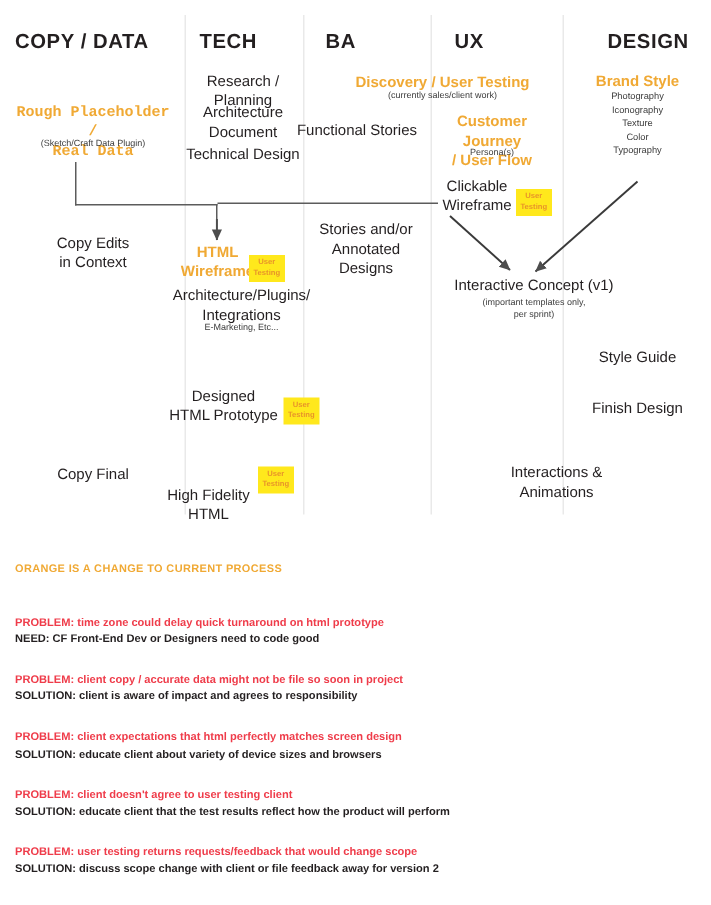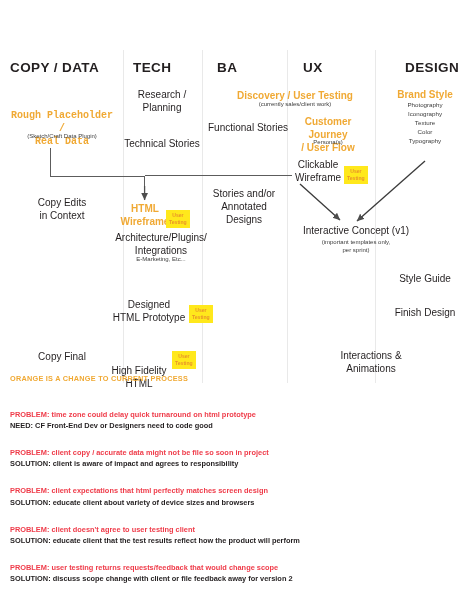--- a/index.html
+++ b/index.html
@@ -18,21 +18,20 @@
     -webkit-font-smoothing: antialiased;
   }
 
   
   #lane-board {
     position: absolute;
     left: 0;
     top: 0;
     width: 474px;
     height: 350px;
-    margin-top: 40px;
   }
   .lane-divider {
     position: absolute;
     top: 10px;
     width: 1px;
     height: 333px;
     background: #e9e9e9;
   }
 
   
@@ -158,36 +157,37 @@
 
   <div class="node wrap n-main n-org" style="left:8px; top:70px; width:108px;font-family:Liberation Mono, monospace;">Rough Placeholder /<br>Real Data</div>
   <div class="node wrap n-sub" style="left:8px; top:93px; width:108px;">(Sketch/Craft Data Plugin)</div>
 
   <div class="node wrap n-main n-dark" style="left:8px; top:157px; width:108px;">Copy Edits<br>in Context</div>
 
   <div class="node wrap n-main n-dark" style="left:8px; top:311px; width:108px;">Copy Final</div>
 
   <div class="node wrap n-main n-dark" style="left:118px; top:49px; width:88px;">Research / Planning</div>
 
-
-  <div class="node wrap n-main n-dark" style="left:118px; top:98px; width:88px;">Technical Stories</div>
+  <div class="node wrap n-main n-dark" style="left:118px; top:70px; width:88px;">Architecture<br>Document</div>
+
+  <div class="node wrap n-main n-dark" style="left:118px; top:98px; width:88px;">Technical Design</div>
 
   <div class="node wrap n-main n-org" style="left:112px; top:163px; width:66px;">HTML<br>Wireframe</div>
   <div class="ut-badge" style="left:166px; top:170px;">User<br>Testing</div>
 
   <div class="node wrap n-main n-dark" style="left:114px; top:192px; width:94px;">Architecture/Plugins/<br>Integrations</div>
   <div class="node wrap n-sub" style="left:114px; top:216px; width:94px;">E-Marketing, Etc...</div>
 
   <div class="node wrap n-main n-dark" style="left:110px; top:259px; width:78px;">Designed<br>HTML Prototype</div>
   <div class="ut-badge" style="left:189px; top:265px;">User<br>Testing</div>
 
   <div class="node wrap n-main n-dark" style="left:108px; top:325px; width:62px;">High Fidelity<br>HTML</div>
   <div class="ut-badge" style="left:172px; top:311px;">User<br>Testing</div>
 
-  <div class="node wrap n-main n-dark" style="left:202px; top:82px; width:92px;">Functional Stories</div>
+  <div class="node wrap n-main n-dark" style="left:192px; top:82px; width:92px;">Functional Stories</div>
 
   <div class="node wrap n-main n-dark" style="left:200px; top:148px; width:88px;">Stories and/or<br>Annotated<br>Designs</div>
 
   <div class="node wrap n-main n-org" style="left:230px; top:50px; width:130px;">Discovery / User Testing</div>
   <div class="node wrap n-sub" style="left:230px; top:61px; width:130px;">(currently sales/client work)</div>
 
   <div class="node wrap n-main n-org" style="left:288px; top:76px; width:80px;">Customer Journey<br>/ User Flow</div>
   <div class="node wrap n-sub" style="left:288px; top:99px; width:80px;">Persona(s)</div>
 
   <div class="node wrap n-main n-dark" style="left:293px; top:119px; width:50px;">Clickable<br>Wireframe</div>

